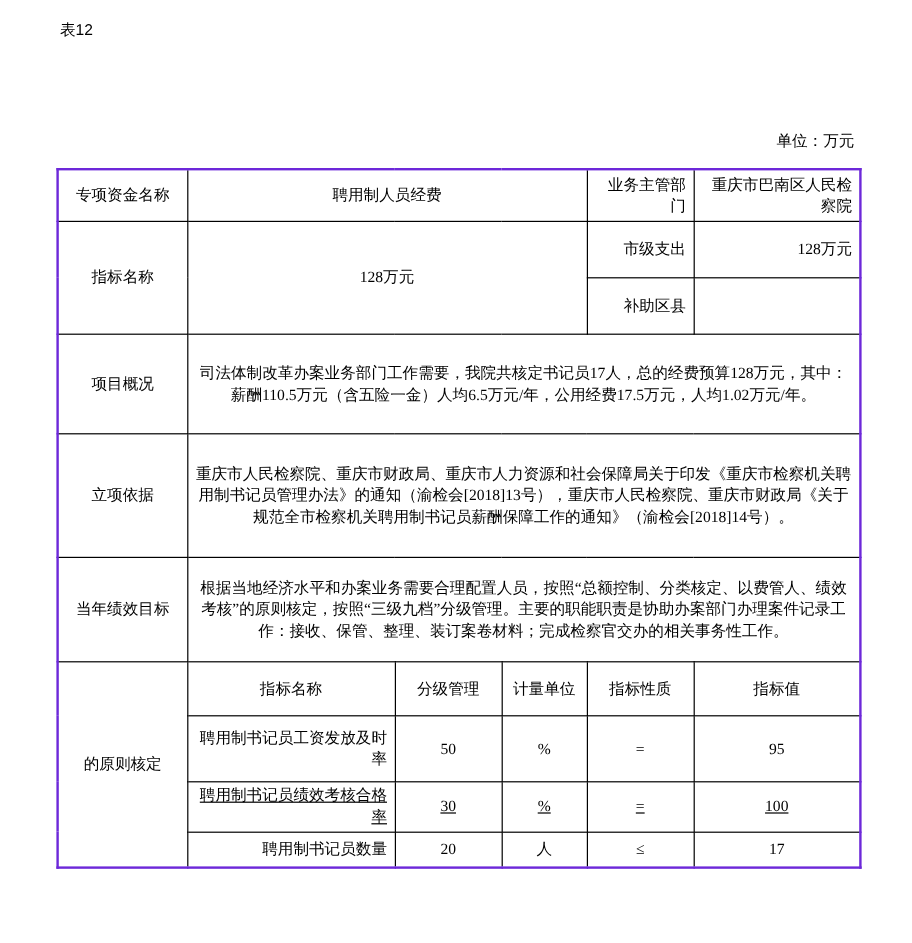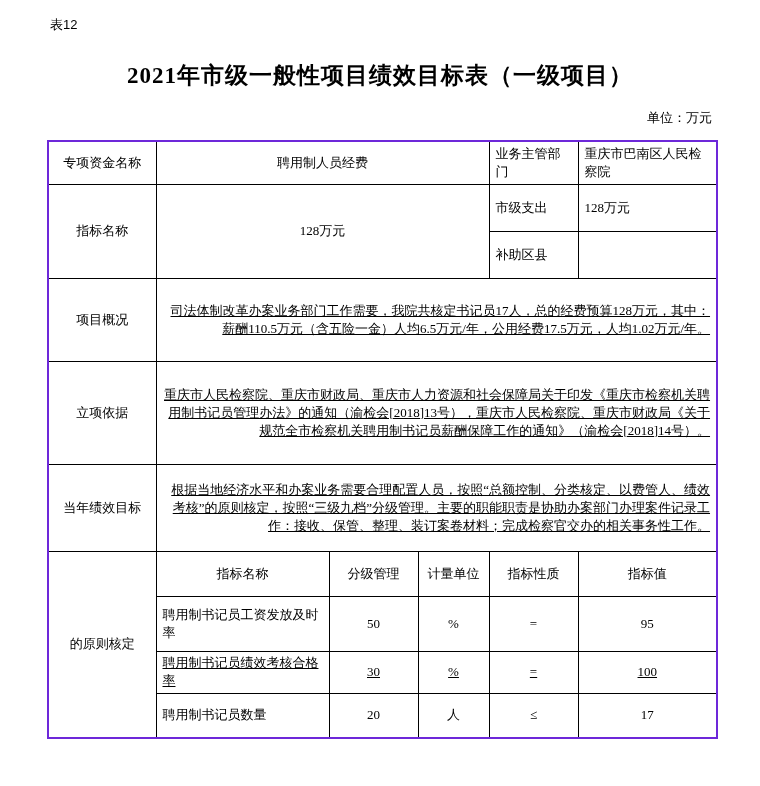--- a/index.html
+++ b/index.html
@@ -33,45 +33,43 @@
   }
   table.doc td {
     border:1.5px solid #000;
     font-size:13px; line-height:18px;
     padding:2px 6px;
     vertical-align:middle;
     overflow:hidden;
     word-break:break-all;
   }
   td.c { text-align:center; }
-  td.l { text-align:left; }
+  td.l { text-align:right; }
   td.txt {
-    text-align:right; font-size:13.5px; line-height:20px;
+    text-align:center; font-size:13.5px; line-height:20px;
     padding:4px 9px;
-    text-decoration:underline;
   }
   tr.r1  { height:43px; }
   tr.r2  { height:47px; }
   tr.r3  { height:47px; }
   tr.r4  { height:83px; }
   tr.r5  { height:103px; }
   tr.r6  { height:87px; }
   tr.r7  { height:45px; }
   tr.r8  { height:55px; }
   tr.r9  { height:42px;text-decoration:underline; }
-  tr.r10 { height:45px; }
+  tr.r10 { height:30px; }
 </style>
 </head>
 <body>
 
 <div class="page">
 
   <div class="tag">表12</div>
 
-  <div class="title">2021年市级一般性项目绩效目标表（一级项目）</div>
 
   <div class="unit">单位：万元</div>
 
   <table class="doc">
     <colgroup>
       <col style="width:108px">
       <col style="width:173px">
       <col style="width:89px">
       <col style="width:71px">
       <col style="width:89px">

